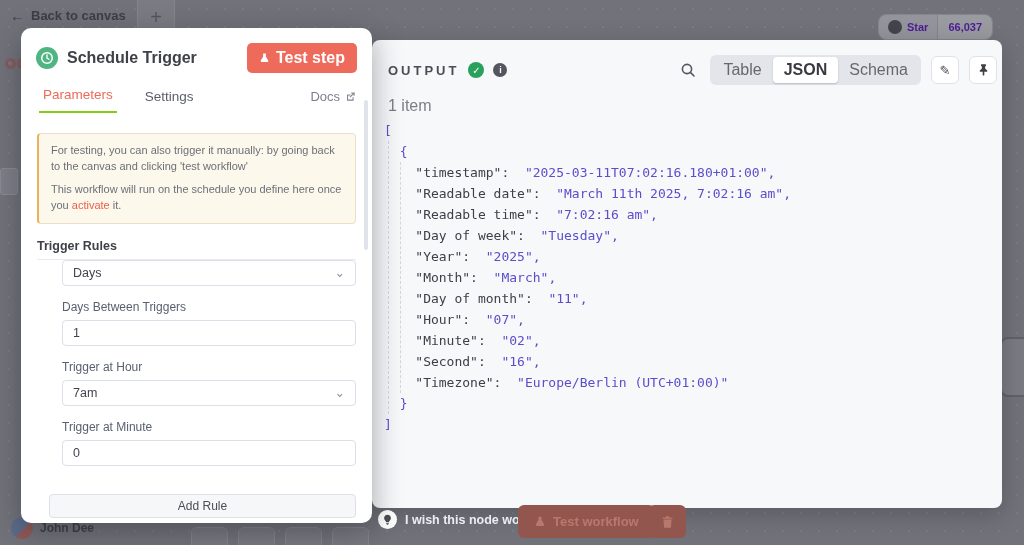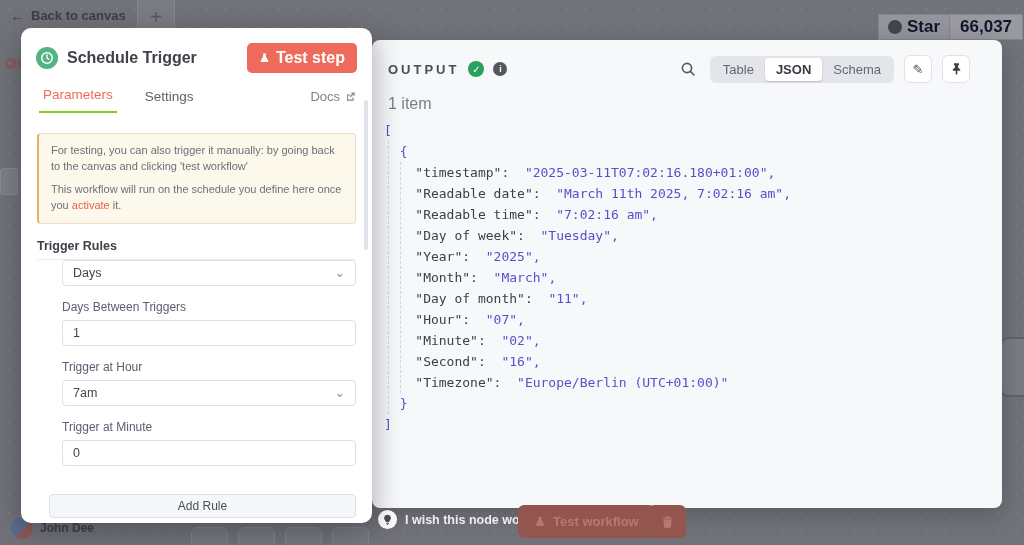--- a/index.html
+++ b/index.html
@@ -14,21 +14,21 @@
   
   .dim-plus { position:absolute; left:137px; top:-6px; width:38px; height:40px;
     border:1px solid #85868e; border-radius:8px; background:#7b7c83;
     color:#55565e; font-size:20px; display:flex; align-items:flex-end; justify-content:center; padding-bottom:4px; }
   .dim-logo { position:absolute; left:5px; top:58px; width:26px; height:16px; opacity:.8; }
   .dim-logo i { position:absolute; width:11px; height:11px; border:3px solid #8d565c; border-radius:50%; display:block; }
   .dim-logo i:nth-child(2){ left:12px; }
   .dim-node-small { position:absolute; left:0; top:168px; width:18px; height:27px;
     background:#7e7f87; border:1px solid #8a8b93; border-radius:3px; }
   .gh-star { position:absolute; left:878px; top:14px; height:26px; display:flex;
-    border:1px solid #85868e; border-radius:1px; overflow:hidden; font-size:17px; font-weight:bold; color:#0f172a; }
+    border:1px solid #85868e; border-radius:8px; overflow:hidden; font-size:11px; font-weight:bold; color:#4c1d95; }
   .gh-star .seg1 { background:#94959c; display:flex; align-items:center; gap:5px; padding:0 9px; }
   .gh-star .seg2 { background:#9a9aa1; display:flex; align-items:center; padding:0 10px; border-left:1px solid #85868e; }
   .gh-mark { width:14px; height:14px; border-radius:50%; background:#43444c; position:relative; }
   .zoom-sq { position:absolute; top:527px; width:37px; height:30px; border:1px solid #84858d;
     border-radius:6px; background:#787981; }
   .avatar { position:absolute; left:11px; top:517px; width:22px; height:22px; border-radius:50%;
     background:linear-gradient(135deg,#5c6c8c 55%,#8f5a57 55%); }
   .user-name { position:absolute; left:40px; top:521px; font-size:12px; font-weight:bold; color:#3e3f47; }
   .dim-connector { position:absolute; left:984px; top:363px; width:14px; height:2px; background:#55565e; }
   .dim-connector:after { content:""; position:absolute; right:-1px; top:-4px;
@@ -82,29 +82,29 @@
   .chev { color:#8b8e98; }
   .btn-add-rule { display:block; margin:28px 0 0 12px; width:307px; height:24px; background:#f6f7f9;
     border:1px solid #dde0e7; border-radius:4px; font-size:12px; color:#4a4e59; cursor:pointer;
     font-family:inherit; }
   .card-scrollthumb { position:absolute; right:4px; top:72px; width:4px; height:150px;
     background:#e0e3e9; border-radius:2px; }
 
   
   .output-panel { position:absolute; left:372px; top:40px; width:630px; height:468px;
     background:#f7f8fa; border-radius:8px; box-shadow:0 6px 24px rgba(30,30,40,.3); z-index:5; }
-  .out-head { display:flex; align-items:center; padding:15px 32px 0 16px; }
+  .out-head { display:flex; align-items:center; padding:15px 5px 0 16px; }
   .out-title { font-size:13px; font-weight:bold; letter-spacing:3px; color:#4b4d55; }
   .ic-check { width:16px; height:16px; border-radius:50%; background:#2aa05d; color:#fff; font-size:10px;
     display:flex; align-items:center; justify-content:center; margin-left:9px; }
   .ic-info { width:14px; height:14px; border-radius:50%; background:#54565f; color:#fff; font-size:9px;
     font-weight:bold; display:flex; align-items:center; justify-content:center; margin-left:9px; cursor:pointer; }
   .out-spacer { flex:1; }
   .ic-search { margin-right:14px; cursor:pointer; display:flex; }
-  .segmented { background:#e3e5ea; border-radius:6px; padding:2px; display:flex; font-size:13px; }
+  .segmented { background:#e3e5ea; border-radius:6px; padding:2px; display:flex; font-size:16px; }
   .seg-item { padding:4px 11px; color:#66686f; border-radius:4px; cursor:pointer; }
   .seg-item.active { background:#fff; color:#3a3b42; font-weight:bold; box-shadow:0 1px 2px rgba(0,0,0,.18);text-align:center; }
   .sq-btn { width:28px; height:28px; background:#fff; border:1px solid #dfe2e8; border-radius:6px;
     margin-left:10px; display:flex; align-items:center; justify-content:center; color:#4a4c54;
     font-size:13px; cursor:pointer; }
   .items-count { margin:12px 0 0 16px; font-size:16px; color:#7b7e88; }
   .json-view { position:absolute; left:12px; top:80px; font-family:"DejaVu Sans Mono", monospace;
     font-size:13px; line-height:21px; color:#3e4049; }
   .json-line { white-space:pre; }
   .json-line .k { color:#3e4049; }

